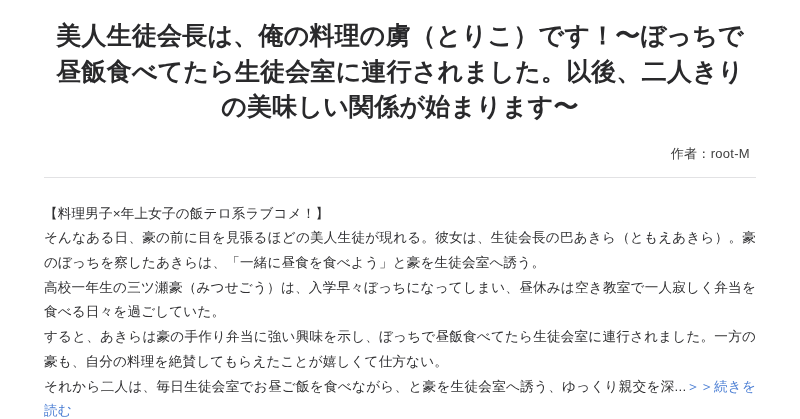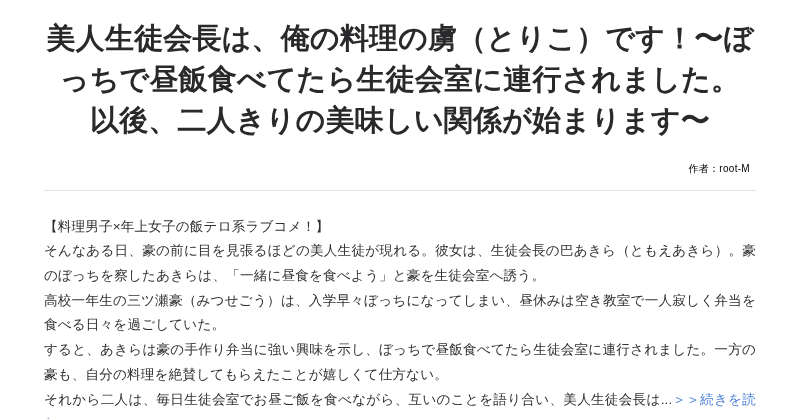--- a/index.html
+++ b/index.html
@@ -15,38 +15,38 @@
     overflow: hidden;
   }
   .page {
     width: 800px;
     height: 419px;
     box-sizing: border-box;
     padding: 18px 44px 0 44px;
     position: relative;
   }
   .title {
-    font-size: 29px;
+    font-size: 25px;
     font-weight: bold;
     line-height: 1.42;
     letter-spacing: 0.2px;
     color: #29292b;
     text-align: center;
     margin: 0;
     padding: 0 2px;
   }
   .author-row {
     margin-top: 20px;
     display: flex;
     justify-content: flex-end;
     padding-right: 6px;
   }
   .author {
-    font-size: 10px;
-    color: #000000;
+    font-size: 13px;
+    color: #404040;
     letter-spacing: 0.3px;
   }
   .divider {
     margin-top: 14px;
     border-top: 1px solid #e2e2e4;
     width: 100%;
   }
   .body-text {
     margin-top: 24px;
     font-size: 13.6px;
@@ -78,16 +78,16 @@
     <span class="author">作者：root-M</span>
   </div>
 
   <div class="divider"></div>
 
   <div class="body-text">
     <p class="para">【料理男子×年上女子の飯テロ系ラブコメ！】</p>
     <p class="para">そんなある日、豪の前に目を見張るほどの美人生徒が現れる。彼女は、生徒会長の巴あきら（ともえあきら）。豪のぼっちを察したあきらは、「一緒に昼食を食べよう」と豪を生徒会室へ誘う。</p>
     <p class="para">高校一年生の三ツ瀬豪（みつせごう）は、入学早々ぼっちになってしまい、昼休みは空き教室で一人寂しく弁当を食べる日々を過ごしていた。</p>
     <p class="para">すると、あきらは豪の手作り弁当に強い興味を示し、ぼっちで昼飯食べてたら生徒会室に連行されました。一方の豪も、自分の料理を絶賛してもらえたことが嬉しくて仕方ない。</p>
-    <p class="para"><span>それから二人は、毎日生徒会室でお昼ご飯を食べながら、互いのことを語り合い、美人生徒会長は</span><span class="ellipsis">...</span><span class="more-link">＞＞続きを読む</span></p>
+    <p class="para"><span>それから二人は、毎日生徒会室でお昼ご飯を食べながら、と豪を生徒会室へ誘う、ゆっくり親交を深</span><span class="ellipsis">...</span><span class="more-link">＞＞続きを読む</span></p>
   </div>
 
 </div>
 
 </body></html>

